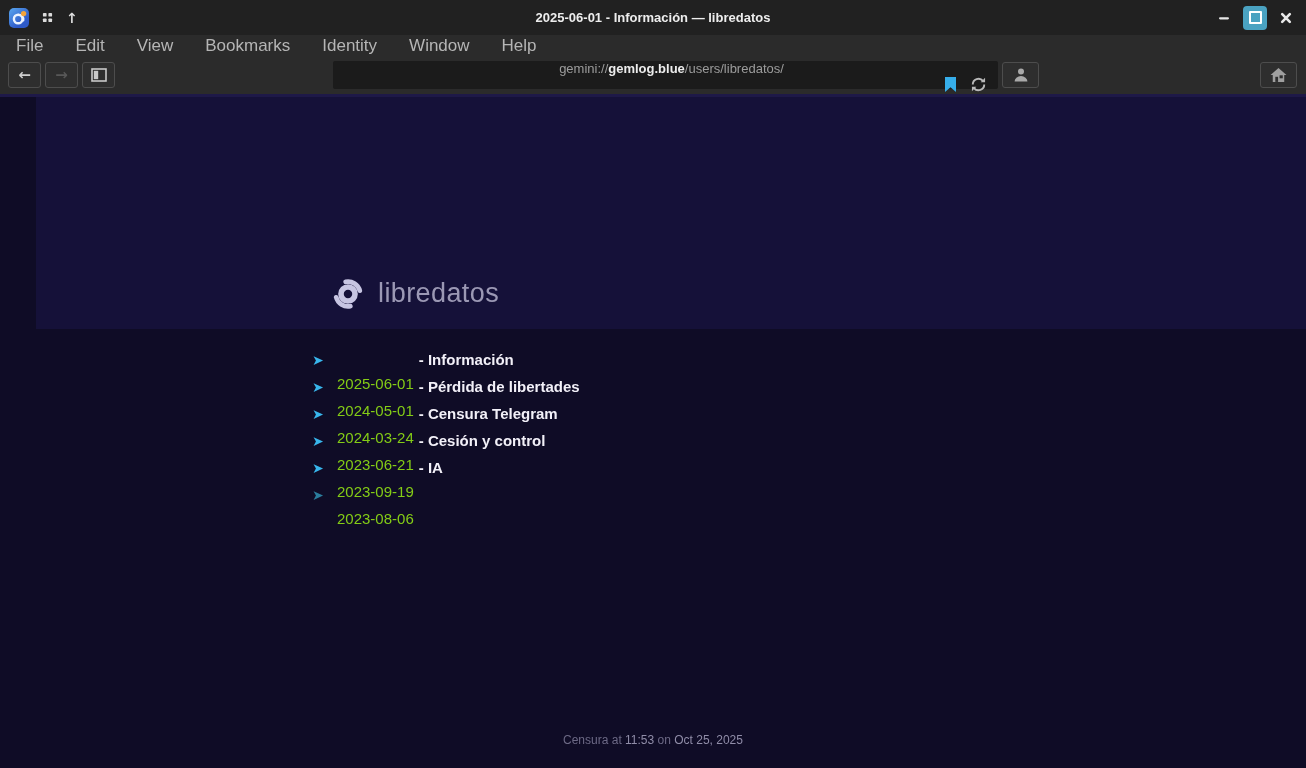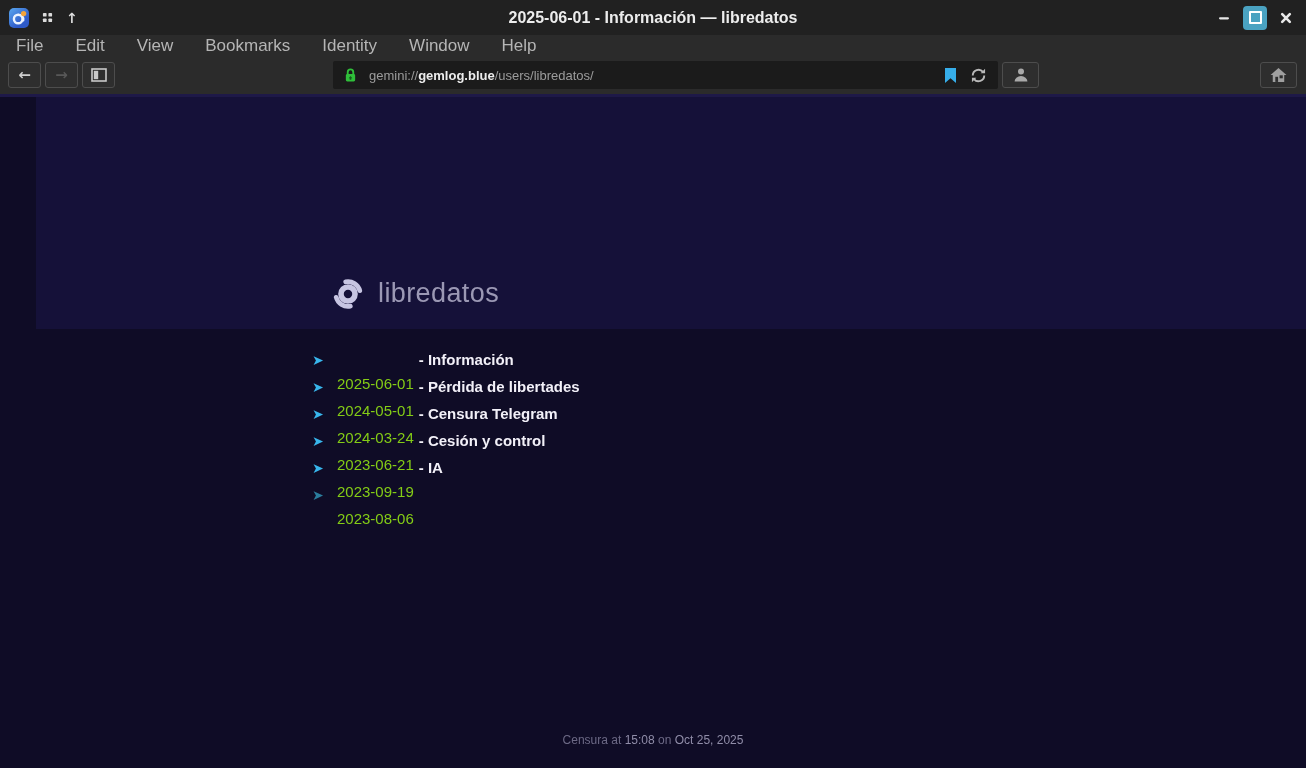--- a/index.html
+++ b/index.html
@@ -5,40 +5,40 @@
   html,body{margin:0;padding:0;background:#000;}
   .window{width:1306px;height:768px;overflow:hidden;position:relative;
     font-family:"Liberation Sans",sans-serif;background:#0f0c26;}
 
   
   .titlebar{height:35px;background:#212121;display:flex;align-items:center;position:relative;}
   .tb-left{display:flex;align-items:center;gap:13px;padding-left:9px;z-index:1;}
   .app-icon{width:20px;height:20px;border-radius:5px;background:linear-gradient(140deg,#5aa8f0 0%,#2e5ac8 70%);
     display:flex;align-items:center;justify-content:center;}
   .glyph-icon{font-family:"DejaVu Sans",sans-serif;color:#dedede;font-weight:bold;font-size:14px;line-height:1;}
-  .tb-title{position:absolute;left:0;right:0;text-align:center;font-size:16px;font-weight:bold;color:#ededed;}
+  .tb-title{position:absolute;left:0;right:0;text-align:center;font-size:13px;font-weight:bold;color:#ededed;}
   .tb-controls{margin-left:auto;display:flex;align-items:center;gap:7px;padding-right:8px;z-index:1;}
   .win-btn{width:24px;height:24px;display:flex;align-items:center;justify-content:center;border-radius:4px;cursor:default;}
   .win-btn.max{background:#4aa2c1;}
   .max-inner{width:9px;height:9px;border:2.5px solid #fff;border-radius:1px;}
 
   
   .menubar{height:21px;background:#2b2b2b;display:flex;align-items:center;font-size:17px;color:#b5b5b5;}
   .menu-item{padding:0 16px;line-height:21px;}
 
   
   .toolbar{height:38px;background:#2b2b2b;position:relative;}
   .nav-btn{position:absolute;top:6px;width:33px;height:26px;border:1px solid #4d4d4d;border-radius:3px;
     background:#2e2e2e;display:flex;align-items:center;justify-content:center;box-sizing:border-box;}
   .nav-btn .glyph-icon{font-size:15px;font-weight:bold;}
   .btn-back{left:8px;}  .btn-back .glyph-icon{color:#cfcfcf;}
   .btn-forward{left:45px;} .btn-forward .glyph-icon{color:#585858;}
   .btn-sidebar{left:82px;}
   .urlbar{position:absolute;left:333px;top:5px;width:665px;height:28px;background:#1b1b1b;
-    display:flex;align-items:center;padding:0 11px;box-sizing:border-box;border-radius:2px;font-size:13px;}
+    display:flex;align-items:center;padding:0 11px;box-sizing:border-box;border-radius:2px;font-size:13px;flex-direction:column;}
   .url-text{margin-left:12px;white-space:nowrap;}
   .url-dim{color:#9c9c9c;} .url-host{color:#ececec;font-weight:bold;}
   .url-actions{margin-left:auto;display:flex;align-items:center;gap:13px;}
   .panel-btn{position:absolute;top:6px;width:37px;height:26px;border:1px solid #4d4d4d;border-radius:3px;
     background:#2e2e2e;display:flex;align-items:center;justify-content:center;box-sizing:border-box;}
   .btn-identity{left:1002px;}
   .btn-home{right:9px;}
 
   
   .content{position:relative;height:674px;background:#0f0c26;overflow:hidden;}
@@ -201,19 +201,19 @@
         <span class="link-title">- IA</span>
       </div>
       <div class="link-row visited">
         <span class="link-arrow">➤</span>
         <span class="link-date">2023-08-06</span>
       </div>
     </div>
 
     <div class="footer">
       <span>Censura at</span>
-      <span class="bright">15:08</span>
+      <span class="bright">11:53</span>
       <span>on</span>
       <span class="bright">Oct 25, 2025</span>
     </div>
   </div>
 
 </div>
 
 </body></html>

